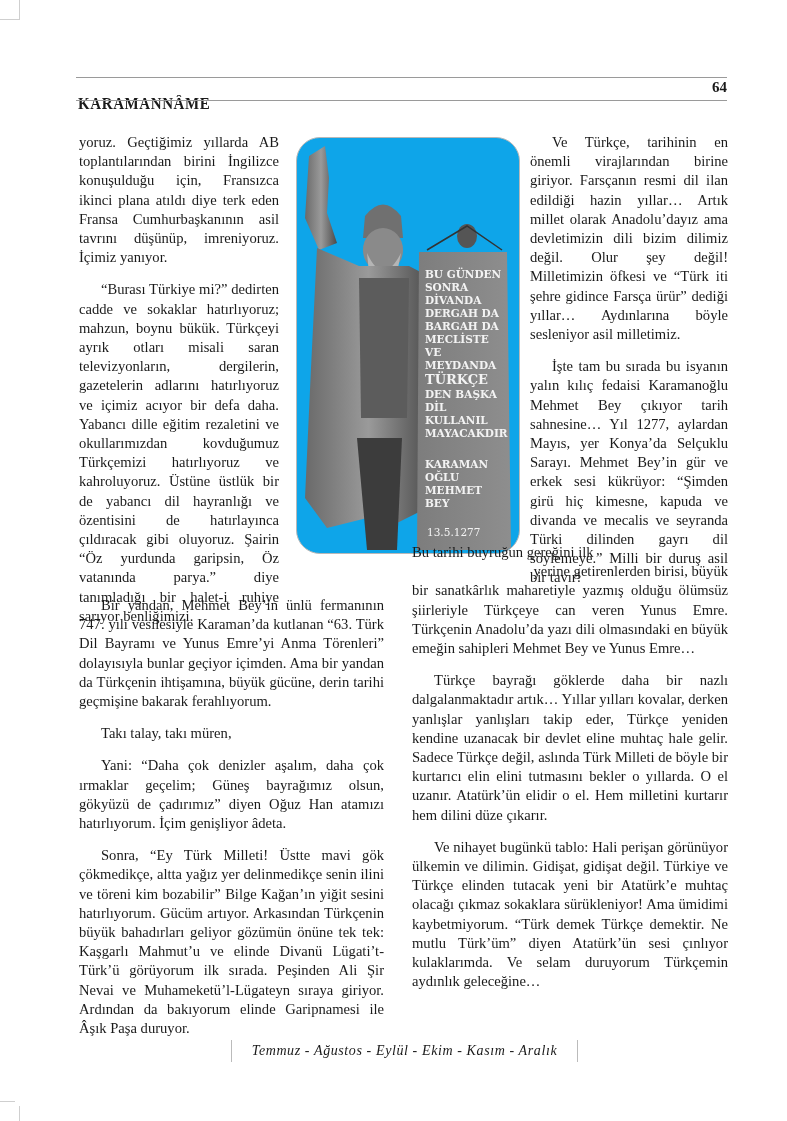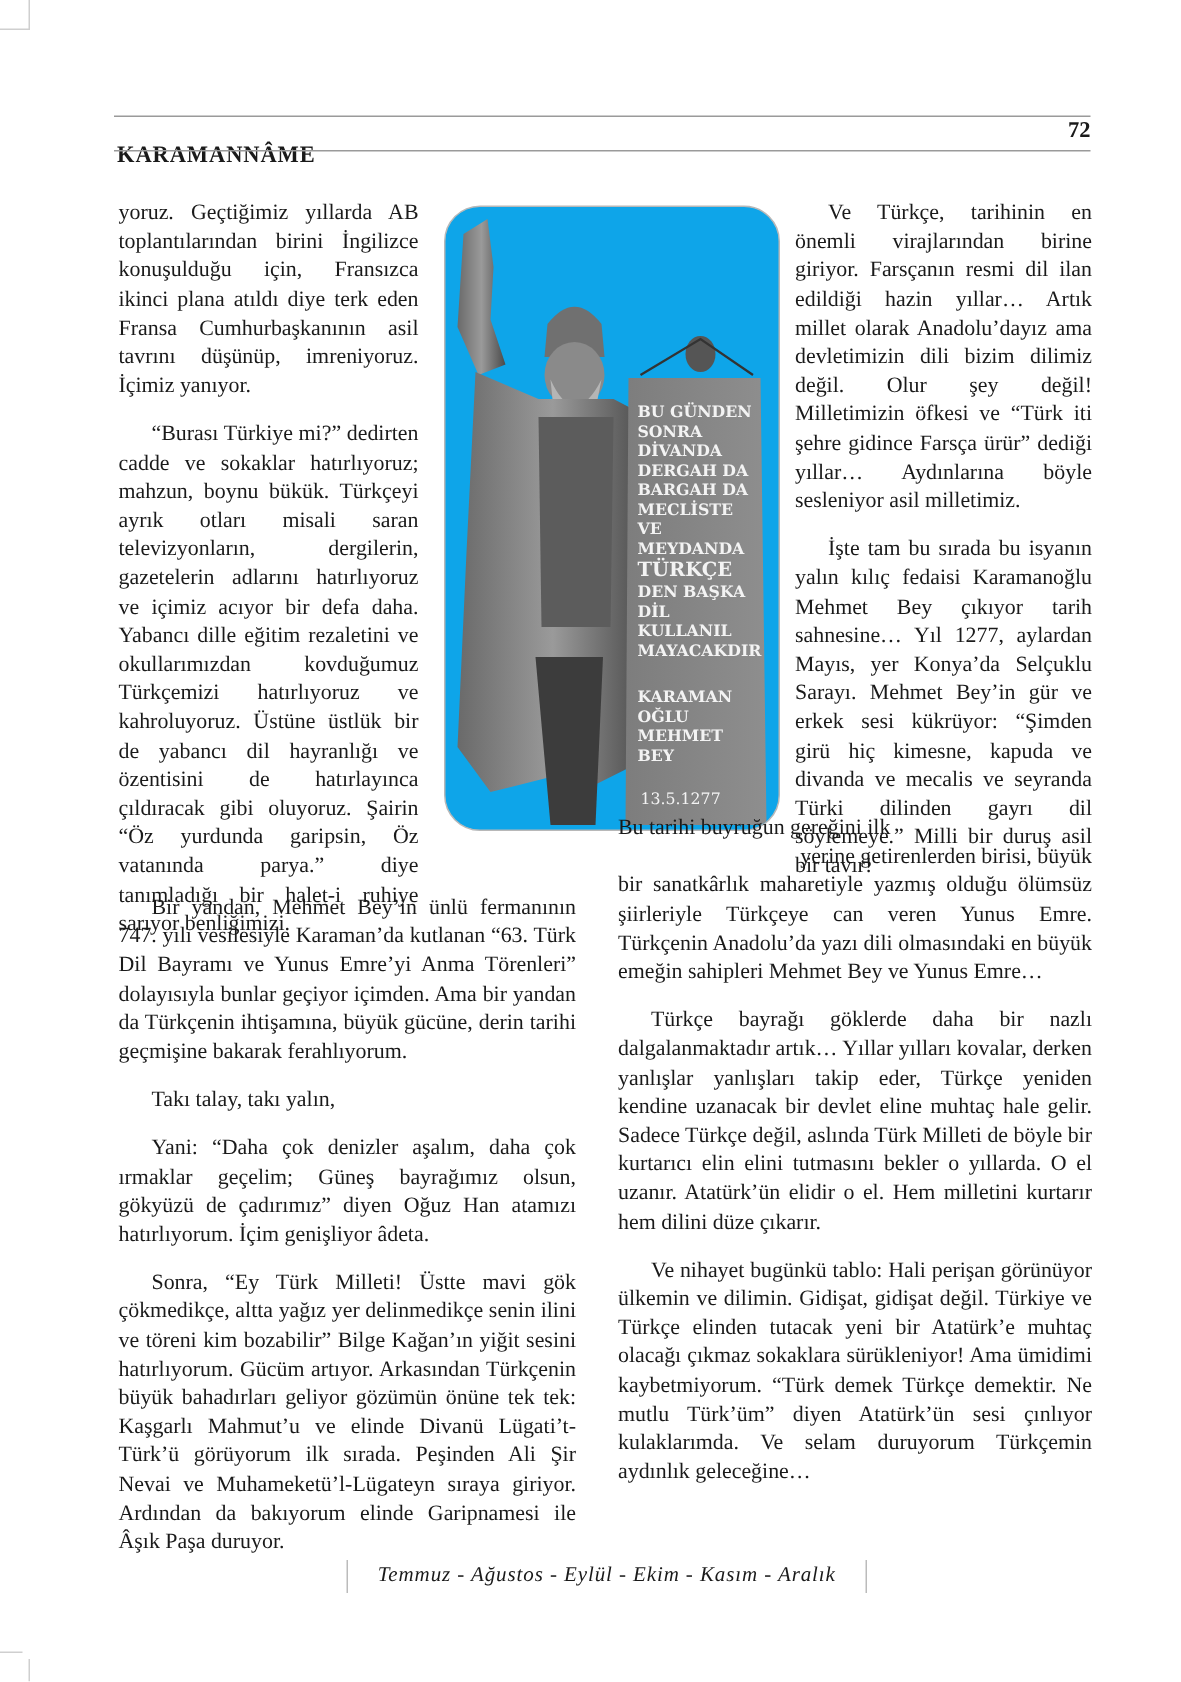--- a/index.html
+++ b/index.html
@@ -20,21 +20,21 @@
 </head>
 <body>
 
 <div class="crop" style="left:19px;top:0;width:1px;height:20px;"></div>
 <div class="crop" style="left:0;top:19px;width:20px;height:1px;"></div>
 <div class="crop" style="left:0;top:1101px;width:15px;height:1px;"></div>
 <div class="crop" style="left:19px;top:1106px;width:1px;height:15px;"></div>
 
 <div class="header-rule" style="top:77px;"></div>
 <div class="header-title">KARAMANNÂME</div>
-<div class="header-page">72</div>
+<div class="header-page">64</div>
 <div class="header-rule" style="top:100px;"></div>
 
 <div class="text col-left">
   <p style="text-indent:0">yoruz. Geçtiğimiz yıllarda AB toplantılarından birini İngilizce konuşulduğu için, Fransızca ikinci plana atıldı diye terk eden Fransa Cumhurbaşkanının asil tavrını düşünüp, imreniyoruz. İçimiz yanıyor.</p>
   <p>“Burası Türkiye mi?” dedirten cadde ve sokaklar hatırlıyoruz; mahzun, boynu bükük. Türkçeyi ayrık otları misali saran televizyonların, dergilerin, gazetelerin adlarını hatırlıyoruz ve içimiz acıyor bir defa daha. Yabancı dille eğitim rezaletini ve okullarımızdan kovduğumuz Türkçemizi hatırlıyoruz ve kahroluyoruz. Üstüne üstlük bir de yabancı dil hayranlığı ve özentisini de hatırlayınca çıldıracak gibi oluyoruz. Şairin “Öz yurdunda garipsin, Öz vatanında parya.” diye tanımladığı bir halet-i ruhiye sarıyor benliğimizi.</p>
 </div>
 
 <div class="photo-frame">
   <svg width="222" height="415" viewBox="0 0 222 415">
     <defs>
@@ -86,21 +86,21 @@
   </svg>
 </div>
 
 <div class="text col-right">
   <p>Ve Türkçe, tarihinin en önemli virajlarından birine giriyor. Farsçanın resmi dil ilan edildiği hazin yıllar… Artık millet olarak Anadolu’dayız ama devletimizin dili bizim dilimiz değil. Olur şey değil! Milletimizin öfkesi ve “Türk iti şehre gidince Farsça ürür” dediği yıllar… Aydınlarına böyle sesleniyor asil milletimiz.</p>
   <p>İşte tam bu sırada bu isyanın yalın kılıç fedaisi Karamanoğlu Mehmet Bey çıkıyor tarih sahnesine… Yıl 1277, aylardan Mayıs, yer Konya’da Selçuklu Sarayı. Mehmet Bey’in gür ve erkek sesi kükrüyor: “Şimden girü hiç kimesne, kapuda ve divanda ve mecalis ve seyranda Türki dilinden gayrı dil söylemeye.” Milli bir duruş asil bir tavır!</p>
 </div>
 
 <div class="text full-left">
   <p>Bir yandan, Mehmet Bey’in ünlü fermanının 747. yılı vesilesiyle Karaman’da kutlanan “63. Türk Dil Bayramı ve Yunus Emre’yi Anma Törenleri” dolayısıyla bunlar geçiyor içimden. Ama bir yandan da Türkçenin ihtişamına, büyük gücüne, derin tarihi geçmişine bakarak ferahlıyorum.</p>
-  <p>Takı talay, takı yalın,</p>
+  <p>Takı talay, takı müren,</p>
   <p>Yani: “Daha çok denizler aşalım, daha çok ırmaklar geçelim; Güneş bayrağımız olsun, gökyüzü de çadırımız” diyen Oğuz Han atamızı hatırlıyorum. İçim genişliyor âdeta.</p>
   <p>Sonra, “Ey Türk Milleti! Üstte mavi gök çökmedikçe, altta yağız yer delinmedikçe senin ilini ve töreni kim bozabilir” Bilge Kağan’ın yiğit sesini hatırlıyorum. Gücüm artıyor. Arkasından Türkçenin büyük bahadırları geliyor gözümün önüne tek tek: Kaşgarlı Mahmut’u ve elinde Divanü Lügati’t-Türk’ü görüyorum ilk sırada. Peşinden Ali Şir Nevai ve Muhameketü’l-Lügateyn sıraya giriyor. Ardından da bakıyorum elinde Garipnamesi ile Âşık Paşa duruyor.</p>
 </div>
 
 <div class="text full-right">
   <div style="text-align:left;">Bu tarihi buyruğun gereğini ilk</div>
   <div style="text-align:right;">yerine getirenlerden birisi, büyük</div>
   <p style="text-indent:0">bir sanatkârlık maharetiyle yazmış olduğu ölümsüz şiirleriyle Türkçeye can veren Yunus Emre. Türkçenin Anadolu’da yazı dili olmasındaki en büyük emeğin sahipleri Mehmet Bey ve Yunus Emre…</p>
   <p>Türkçe bayrağı göklerde daha bir nazlı dalgalanmaktadır artık… Yıllar yılları kovalar, derken yanlışlar yanlışları takip eder, Türkçe yeniden kendine uzanacak bir devlet eline muhtaç hale gelir. Sadece Türkçe değil, aslında Türk Milleti de böyle bir kurtarıcı elin elini tutmasını bekler o yıllarda. O el uzanır. Atatürk’ün elidir o el. Hem milletini kurtarır hem dilini düze çıkarır.</p>
   <p>Ve nihayet bugünkü tablo: Hali perişan görünüyor ülkemin ve dilimin. Gidişat, gidişat değil. Türkiye ve Türkçe elinden tutacak yeni bir Atatürk’e muhtaç olacağı çıkmaz sokaklara sürükleniyor! Ama ümidimi kaybetmiyorum. “Türk demek Türkçe demektir. Ne mutlu Türk’üm” diyen Atatürk’ün sesi çınlıyor kulaklarımda. Ve selam duruyorum Türkçemin aydınlık geleceğine…</p>

